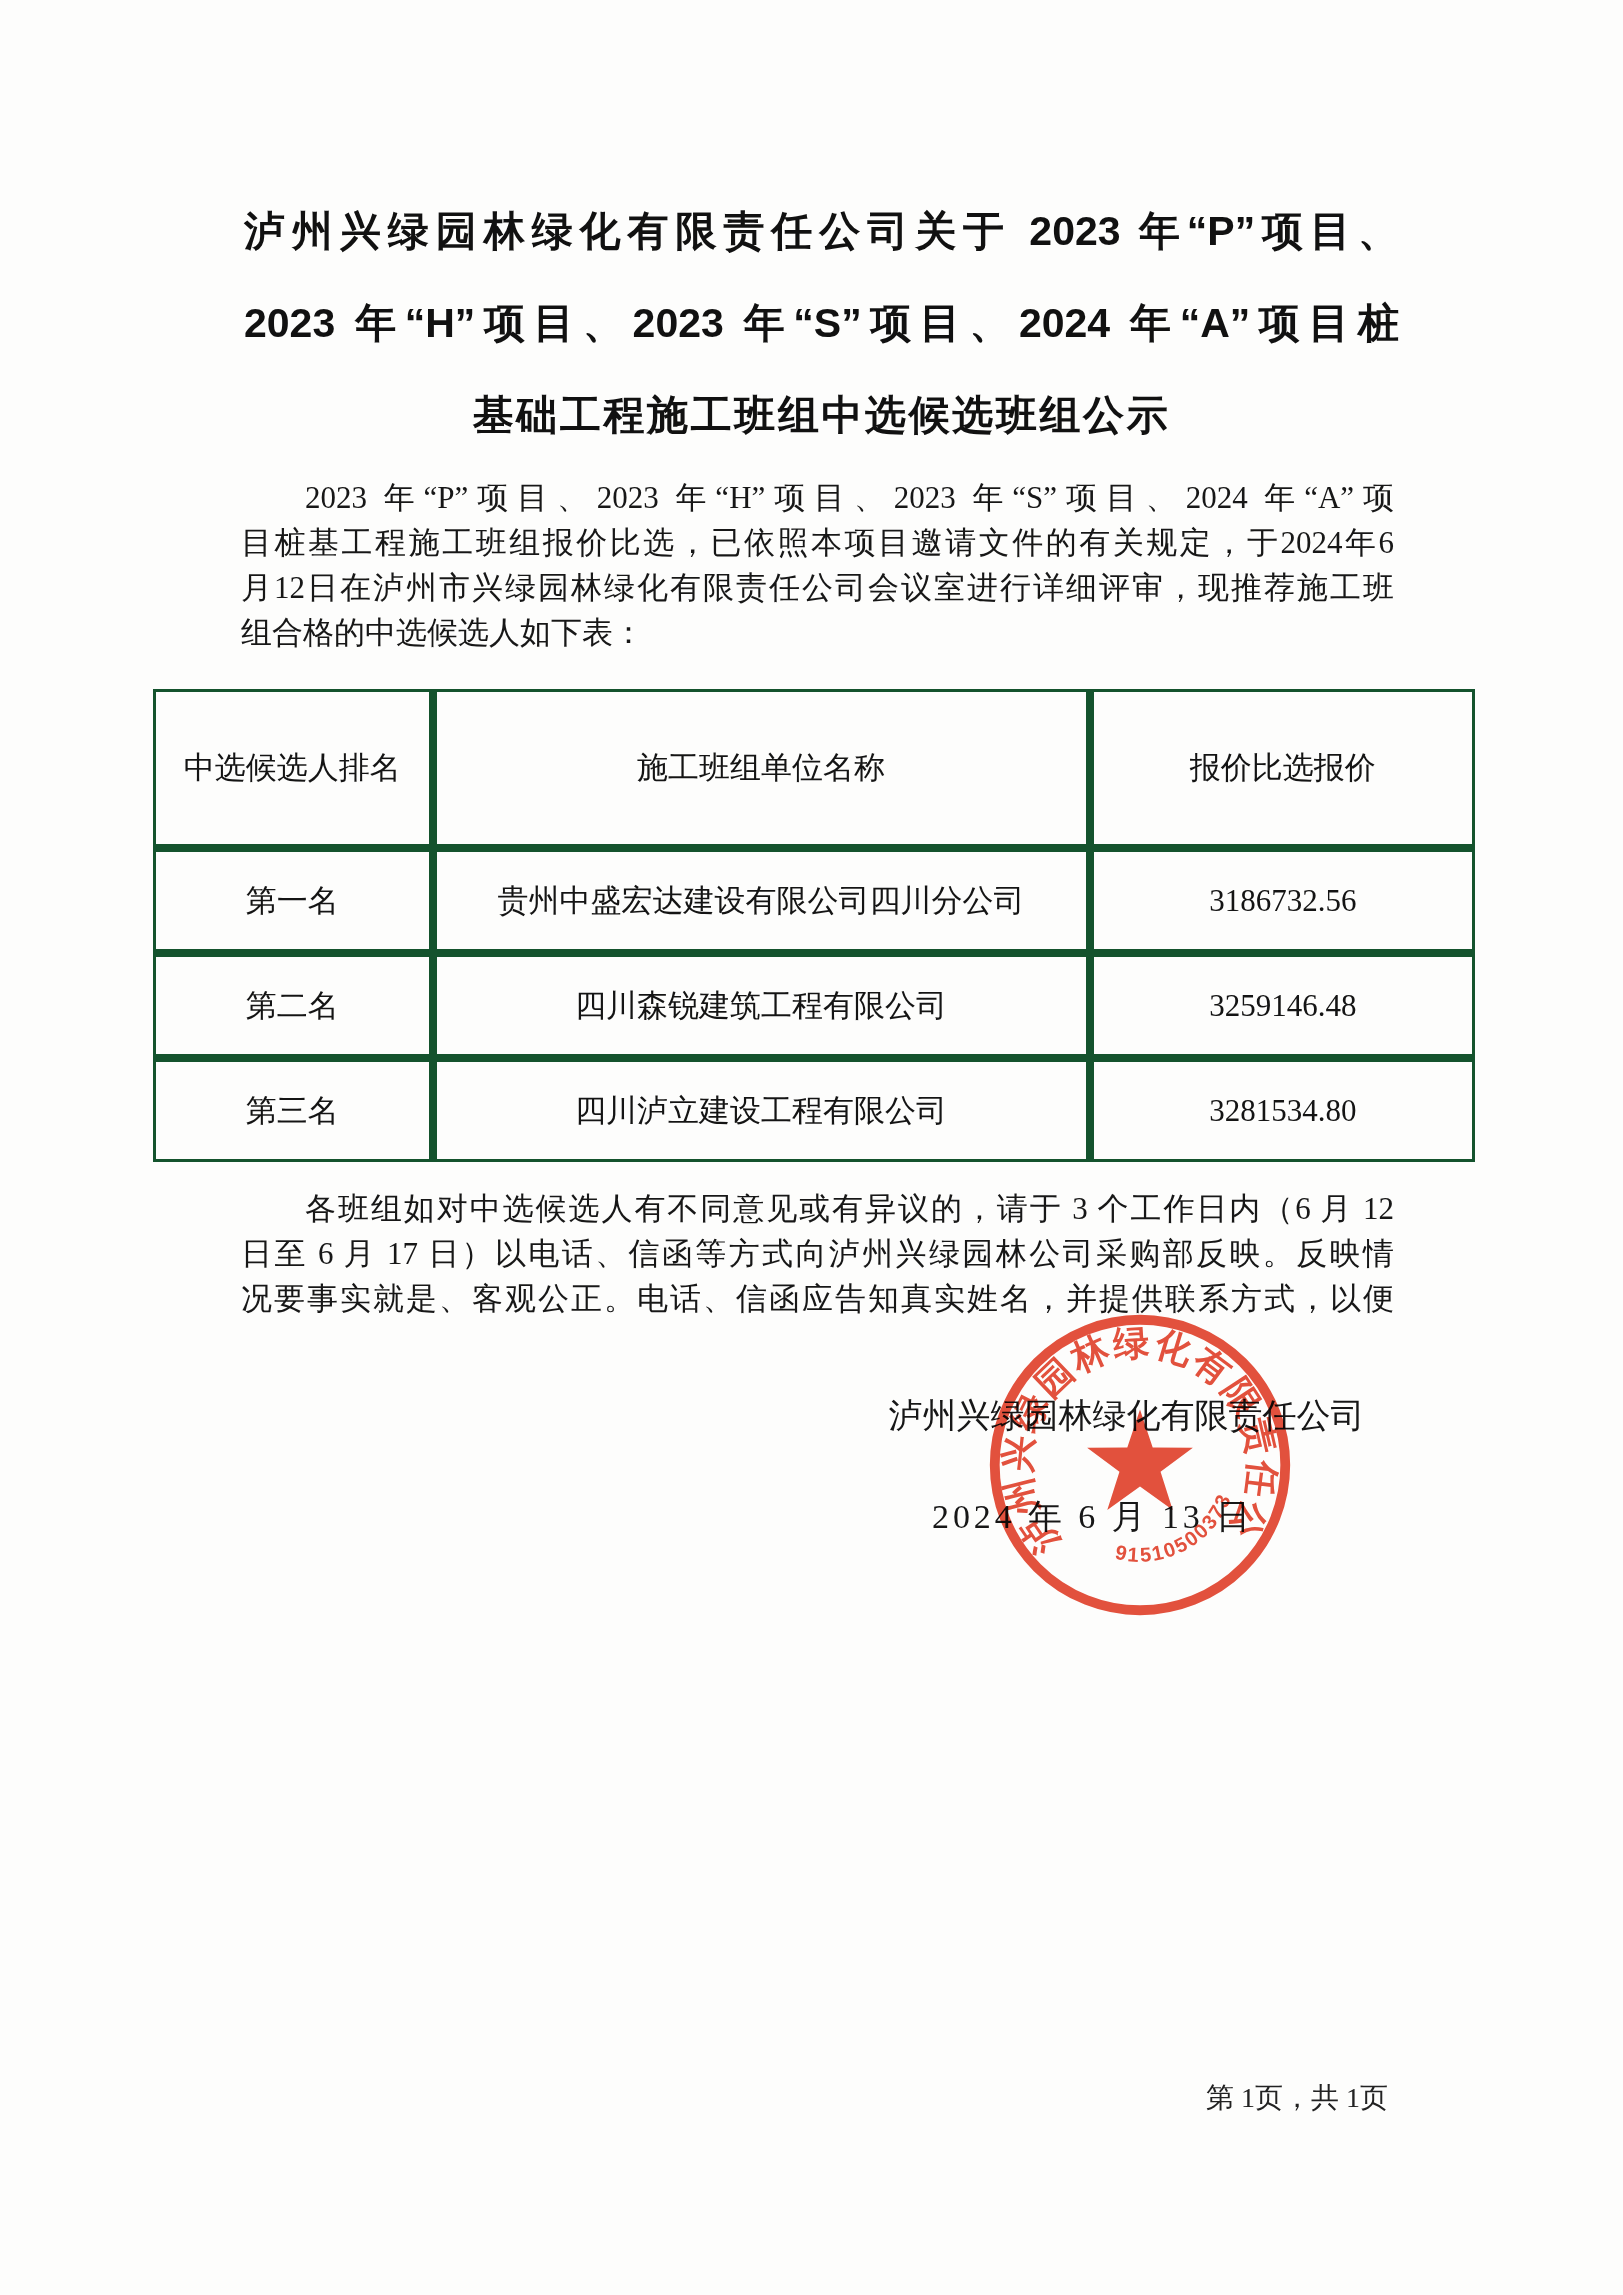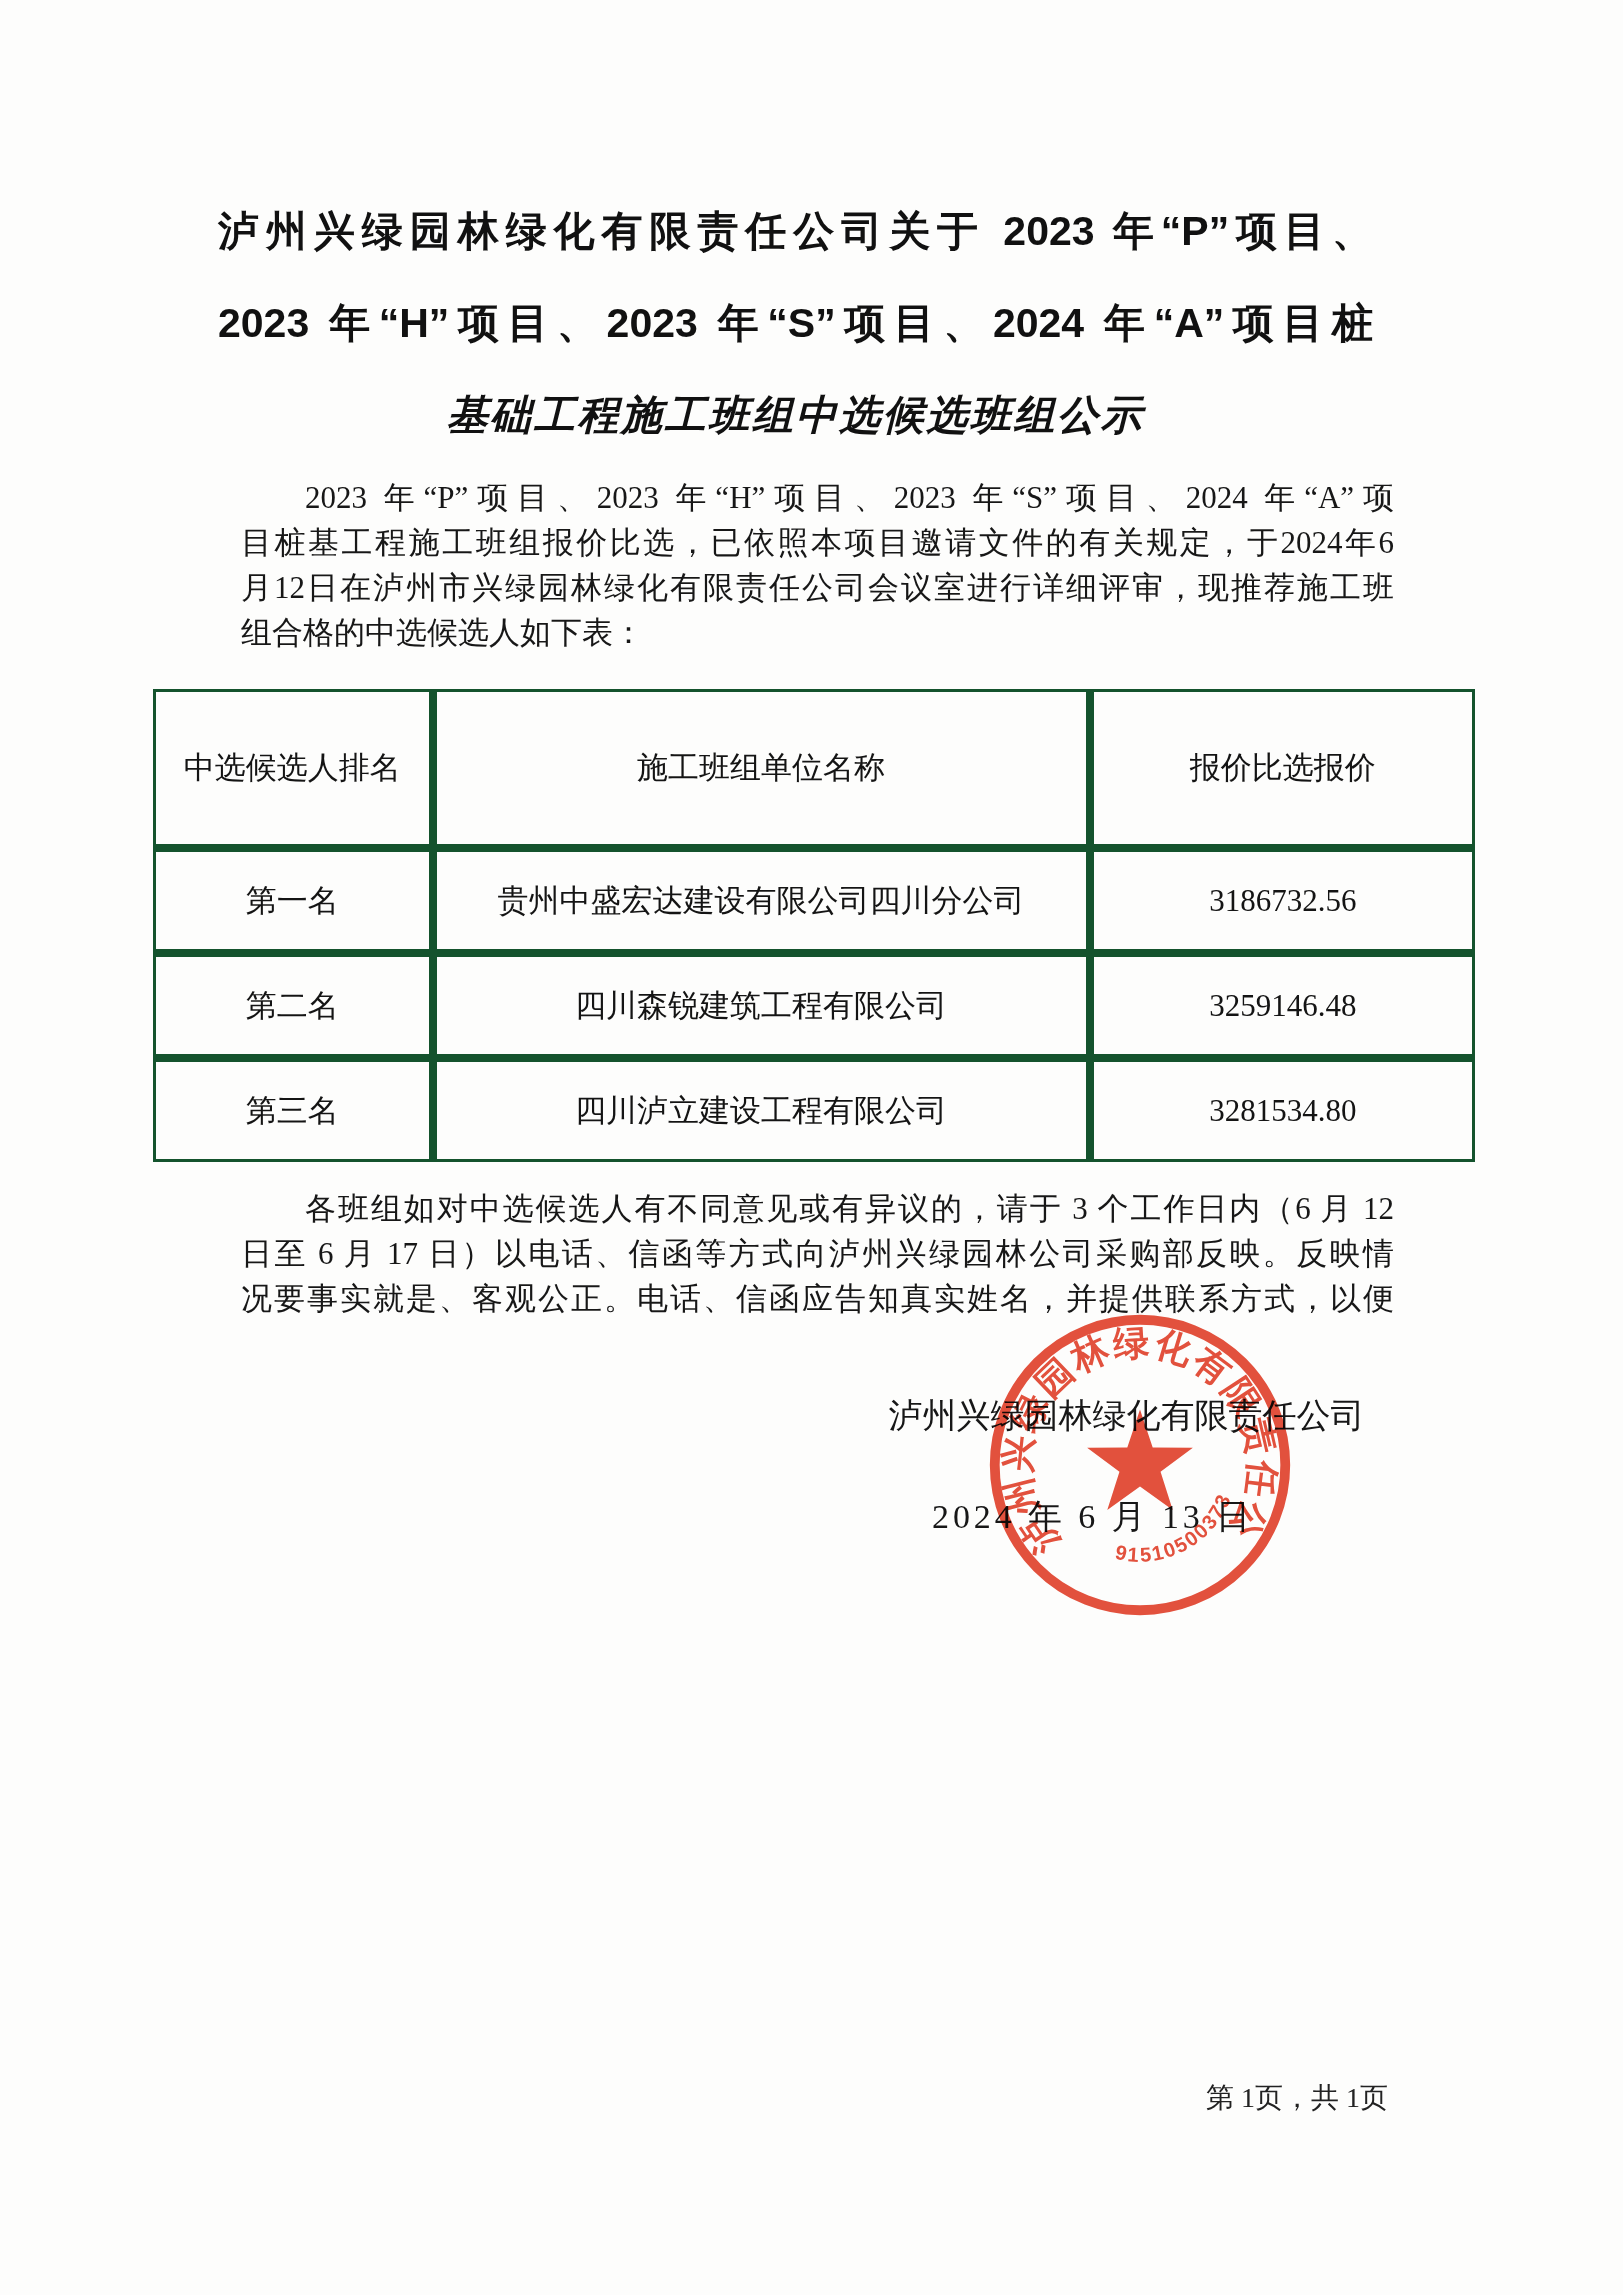--- a/index.html
+++ b/index.html
@@ -6,27 +6,27 @@
   .page{
     position:relative;
     width:1623px;height:2295px;
     background:#fdfdfc;
     overflow:hidden;
     font-family:"Liberation Serif","DejaVu Serif",serif;
     color:#1c1c1c;
   }
   
   .title{
-    position:absolute;top:185px;left:218px;width:1155px;
+    position:absolute;top:185px;left:244px;width:1155px;
     font-family:"Liberation Sans","DejaVu Sans",sans-serif;
     font-weight:bold;font-size:41px;line-height:92px;
     color:#111;
   }
   .title .jline{text-align:justify;text-align-last:justify;white-space:nowrap;}
-  .title .cline{text-align:center;letter-spacing:2.6px;font-style:italic;}
+  .title .cline{text-align:center;letter-spacing:2.6px;}
   
   .para{
     position:absolute;left:241px;width:1153px;
     font-size:31px;line-height:45px;color:#171717;
   }
   .para .pline{height:45px;text-align:justify;text-align-last:justify;white-space:nowrap;overflow:visible;}
   .para .pline.first{padding-left:64px;}
   .para .pline.last{text-align-last:left;}
   .intro{top:475px;}
   .notice{top:1186px;}

